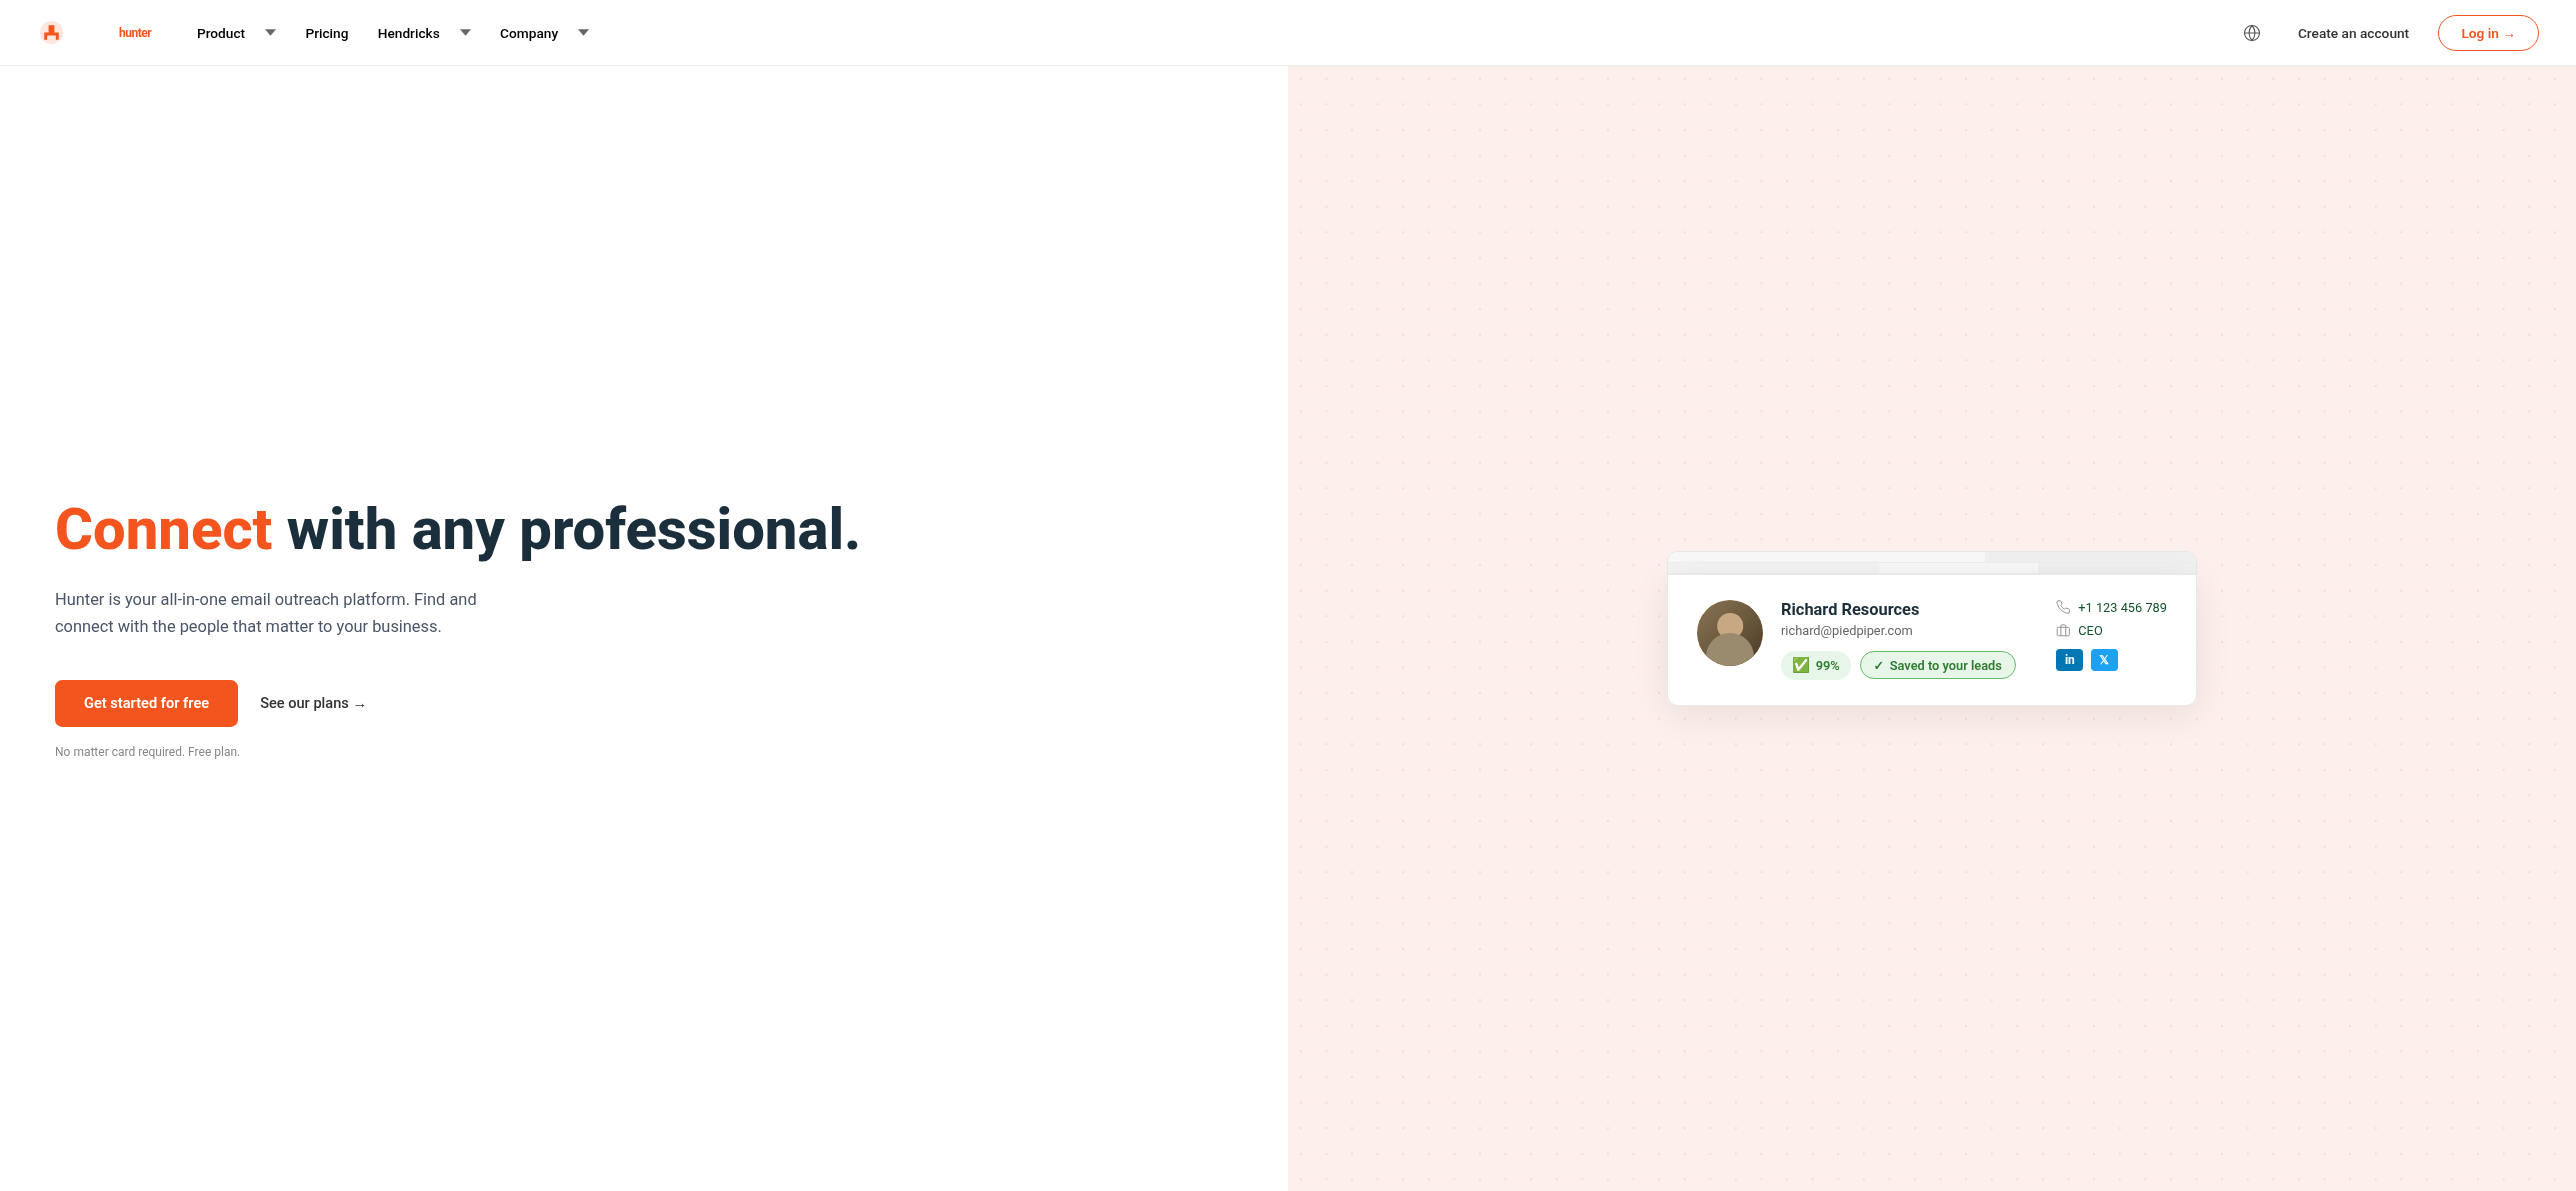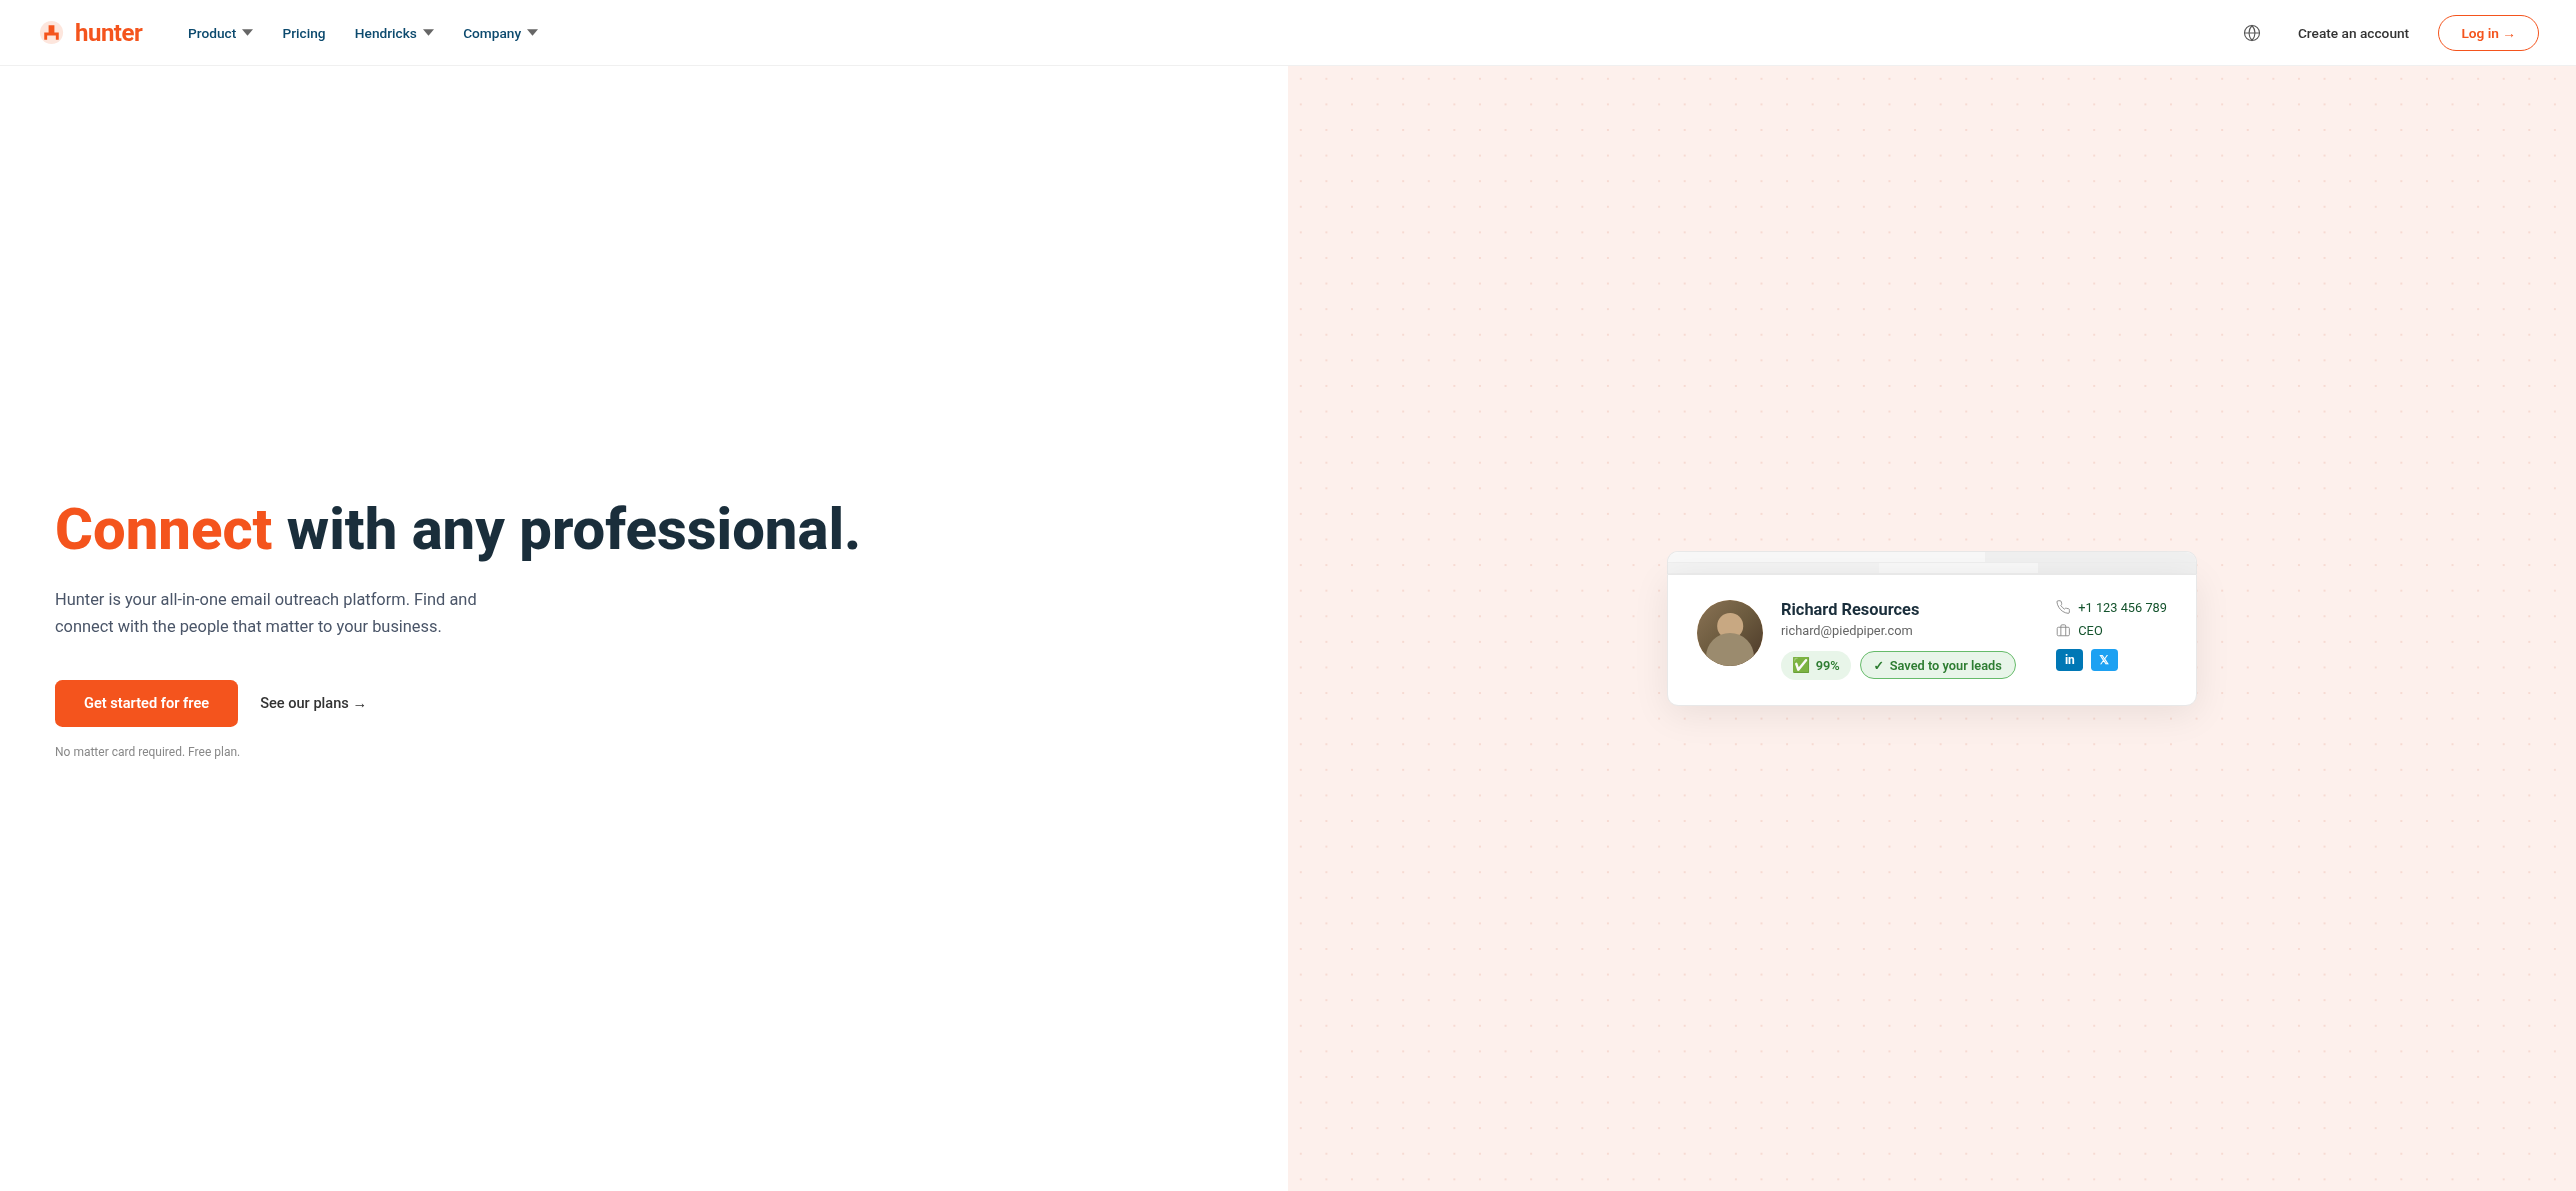--- a/index.html
+++ b/index.html
@@ -10,25 +10,25 @@
       position: fixed; top: 0; left: 0; right: 0; z-index: 100;
       background: #fff;
       height: 66px;
       display: flex; align-items: center; justify-content: space-between;
       padding: 0 37px;
       border-bottom: 0.9px solid #f0f0f0;
     }
     .nav-left { display: flex; align-items: center; gap: 33px; }
     .logo { display: flex; align-items: center; gap: 9px; text-decoration: none; }
     .logo-icon { width: 29px; height: 29px; }
-    .logo-text { font-size: 24px; font-weight: 700; color: #F4541D; letter-spacing: -0.5px; }
+    .logo-text { font-size: 12px; font-weight: 700; color: #F4541D; letter-spacing: -0.5px; margin-left: 44px; }
     .nav-links { display: flex; align-items: center; gap: 3.7px; }
     .nav-link {
-      display: flex; align-items: center; gap: 6px;
-      font-size: 13.7px; color: #0c4a6e; font-weight: 500;
+      display: flex; align-items: center; gap: 20px;
+      font-size: 13.7px; color: #000000; font-weight: 500;
       cursor: pointer; padding: 7.3px 12.8px; border-radius: 5.5px;
       text-decoration: none;
     }
     .nav-link svg { width: 11px; height: 11px; fill: #666; }
     .nav-right { display: flex; align-items: center; gap: 14.6px; }
     .globe-btn {
       width: 33px; height: 33px; border-radius: 50%;
       display: flex; align-items: center; justify-content: center;
       cursor: pointer; border: none; background: none;
     }

